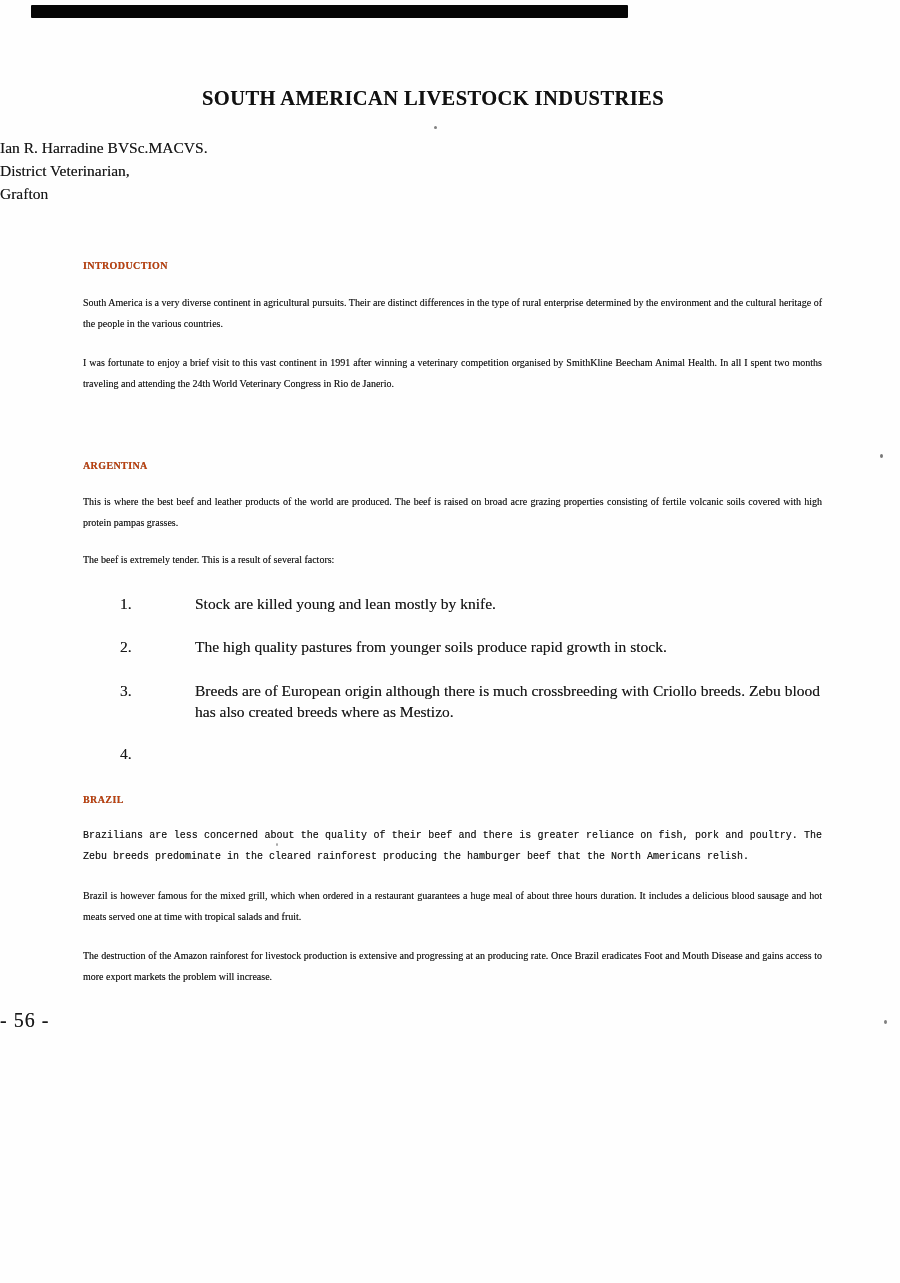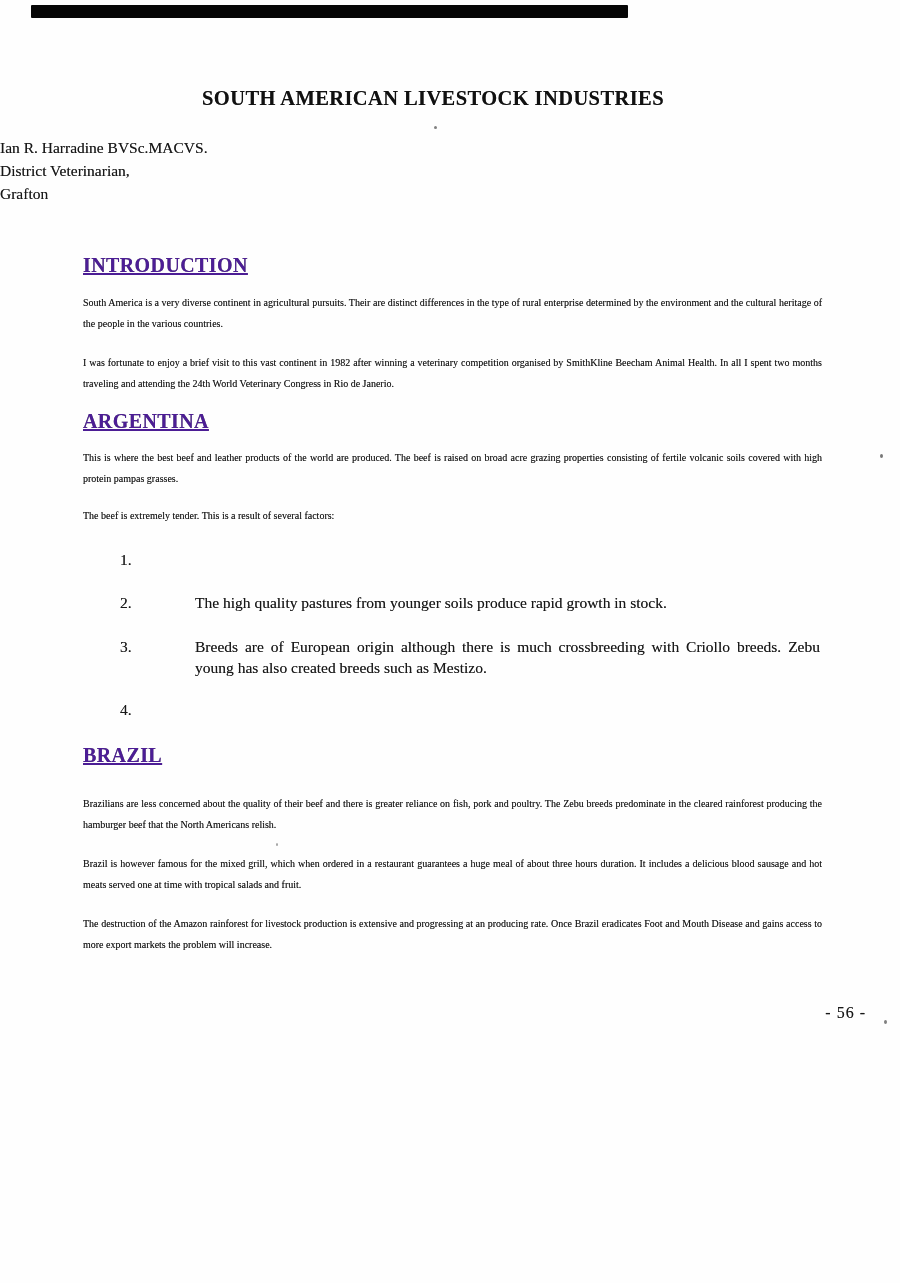--- a/index.html
+++ b/index.html
@@ -46,56 +46,55 @@
     margin-top: 26px;
     margin-right: 34px;
     text-align: left;
     font-size: 15.5px;
     line-height: 23px;
   }
 
   h2.sec {
     margin-top: 50px;
     margin-left: 83px;
-    font-size: 20px;
+    font-size: 10px;
     line-height: 21px;
     font-weight: 700;
     letter-spacing: 0.4px;
-    color: #4c1d95;
-    text-decoration: underline;
+    color: #c2410c;
   }
-  h2.sec-argentina { margin-top: 16px; }
+  h2.sec-argentina { margin-top: 60px; }
   h2.sec-brazil    { margin-top: 24px; }
 
   p.para {
     margin: 16px 78px 0 83px;
     font-size: 10px;
     line-height: 21.4px;
     text-align: justify;
   }
   p.p-intro-2, p.p-braz-2, p.p-braz-3 { margin-top: 17px; }
   p.p-arg-1 { margin-top: 15px; }
-  p.p-braz-1 { margin-top: 27px; }
+  p.p-braz-1 { margin-top: 15px; font-family: Liberation Mono, monospace; }
 
   ol.factors { list-style: none; }
   li.factor {
     display: flex;
     margin-top: 22px;
     font-size: 15.5px;
     line-height: 21.4px;
   }
   li.factor-4 { margin-top: 21px; }
   li.factor .num  { flex: none; width: 75px; margin-left: 120px; }
   li.factor .ftxt { flex: 1; margin-right: 80px; text-align: justify; }
 
   .footer {
-    margin-top: 47px;
+    margin-top: 23px;
     margin-right: 34px;
-    text-align: right;
-    font-size: 16px;
+    text-align: left;
+    font-size: 20px;
     line-height: 21px;
     letter-spacing: 1px;
   }
 </style>
 </head>
 <body>
 
 <div class="page">
 
   <div class="scan-bar"></div>
@@ -107,37 +106,38 @@
   <h1 class="title">SOUTH AMERICAN LIVESTOCK INDUSTRIES</h1>
 
   <div class="byline">
     <div>Ian R. Harradine BVSc.MACVS.</div>
     <div>District Veterinarian,</div>
     <div>Grafton</div>
   </div>
 
   <h2 class="sec sec-introduction">INTRODUCTION</h2>
   <p class="para p-intro-1">South America is a very diverse continent in agricultural pursuits. Their are distinct differences in the type of rural enterprise determined by the environment and the cultural heritage of the people in the various countries.</p>
-  <p class="para p-intro-2">I was fortunate to enjoy a brief visit to this vast continent in 1982 after winning a veterinary competition organised by SmithKline Beecham Animal Health. In all I spent two months traveling and attending the 24th World Veterinary Congress in Rio de Janerio.</p>
+  <p class="para p-intro-2">I was fortunate to enjoy a brief visit to this vast continent in 1991 after winning a veterinary competition organised by SmithKline Beecham Animal Health. In all I spent two months traveling and attending the 24th World Veterinary Congress in Rio de Janerio.</p>
 
   <h2 class="sec sec-argentina">ARGENTINA</h2>
   <p class="para p-arg-1">This is where the best beef and leather products of the world are produced. The beef is raised on broad acre grazing properties consisting of fertile volcanic soils covered with high protein pampas grasses.</p>
   <p class="para p-arg-2">The beef is extremely tender. This is a result of several factors:</p>
 
   <ol class="factors">
     <li class="factor factor-1">
       <span class="num">1.</span>
+      <span class="ftxt">Stock are killed young and lean mostly by knife.</span>
     </li>
     <li class="factor factor-2">
       <span class="num">2.</span>
       <span class="ftxt">The high quality pastures from younger soils produce rapid growth in stock.</span>
     </li>
     <li class="factor factor-3">
       <span class="num">3.</span>
-      <span class="ftxt">Breeds are of European origin although there is much crossbreeding with Criollo breeds. Zebu young has also created breeds such as Mestizo.</span>
+      <span class="ftxt">Breeds are of European origin although there is much crossbreeding with Criollo breeds. Zebu blood has also created breeds where as Mestizo.</span>
     </li>
     <li class="factor factor-4">
       <span class="num">4.</span>
     </li>
   </ol>
 
   <h2 class="sec sec-brazil">BRAZIL</h2>
   <p class="para p-braz-1">Brazilians are less concerned about the quality of their beef and there is greater reliance on fish, pork and poultry.  The Zebu breeds predominate in the cleared rainforest producing the hamburger beef that the North Americans relish.</p>
   <p class="para p-braz-2">Brazil is however famous for the mixed grill, which when ordered in a restaurant guarantees a huge meal of about three hours duration. It includes a delicious blood sausage and hot meats served one at time with tropical salads and fruit.</p>
   <p class="para p-braz-3">The destruction of the Amazon rainforest for livestock production is extensive and progressing at an producing rate. Once Brazil eradicates Foot and Mouth Disease and gains access to more export markets the problem will increase.</p>

